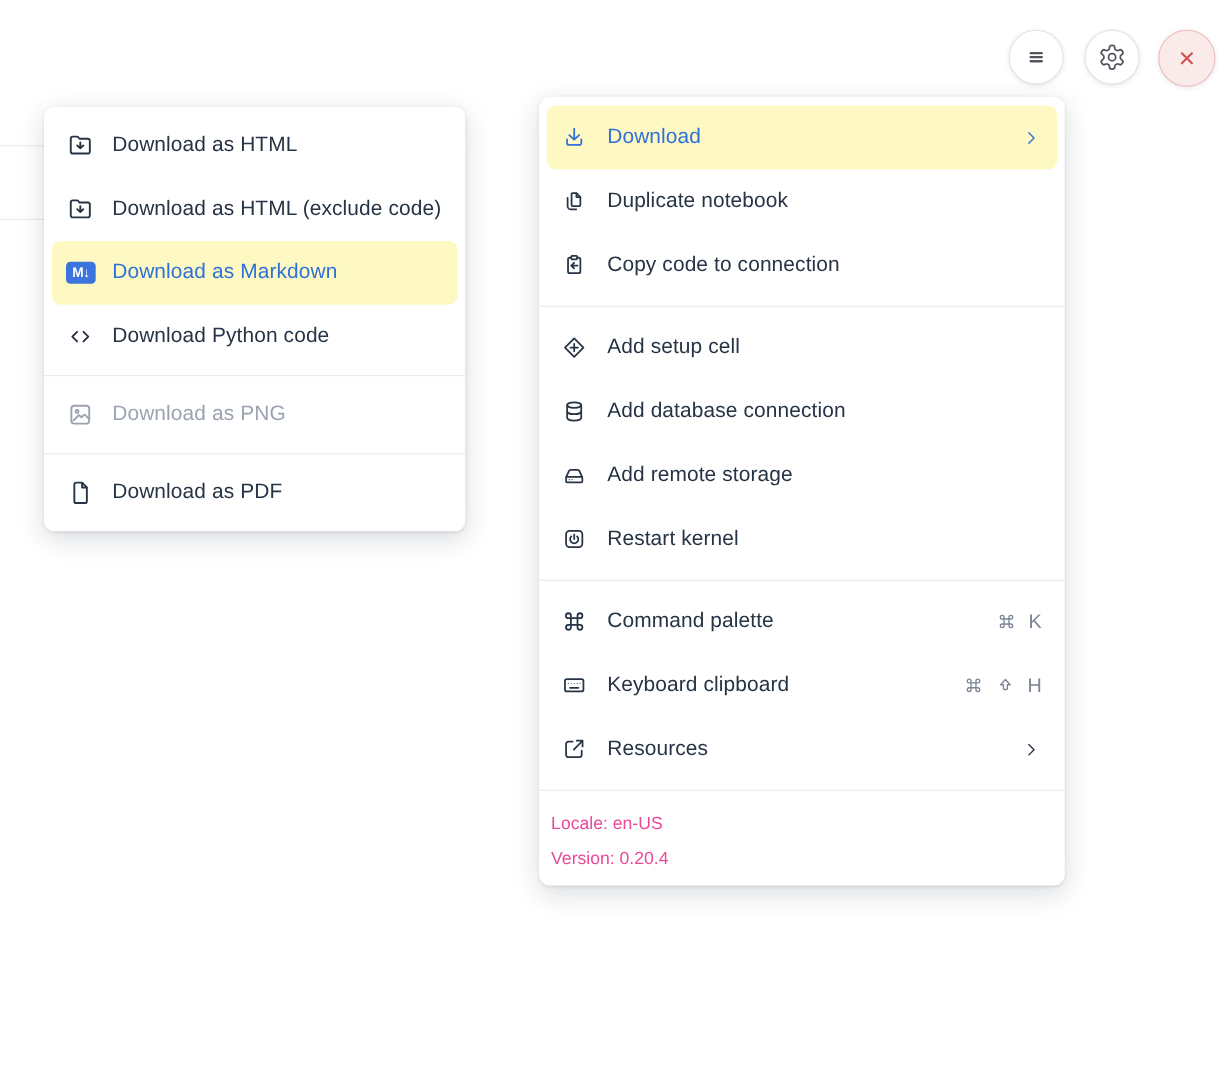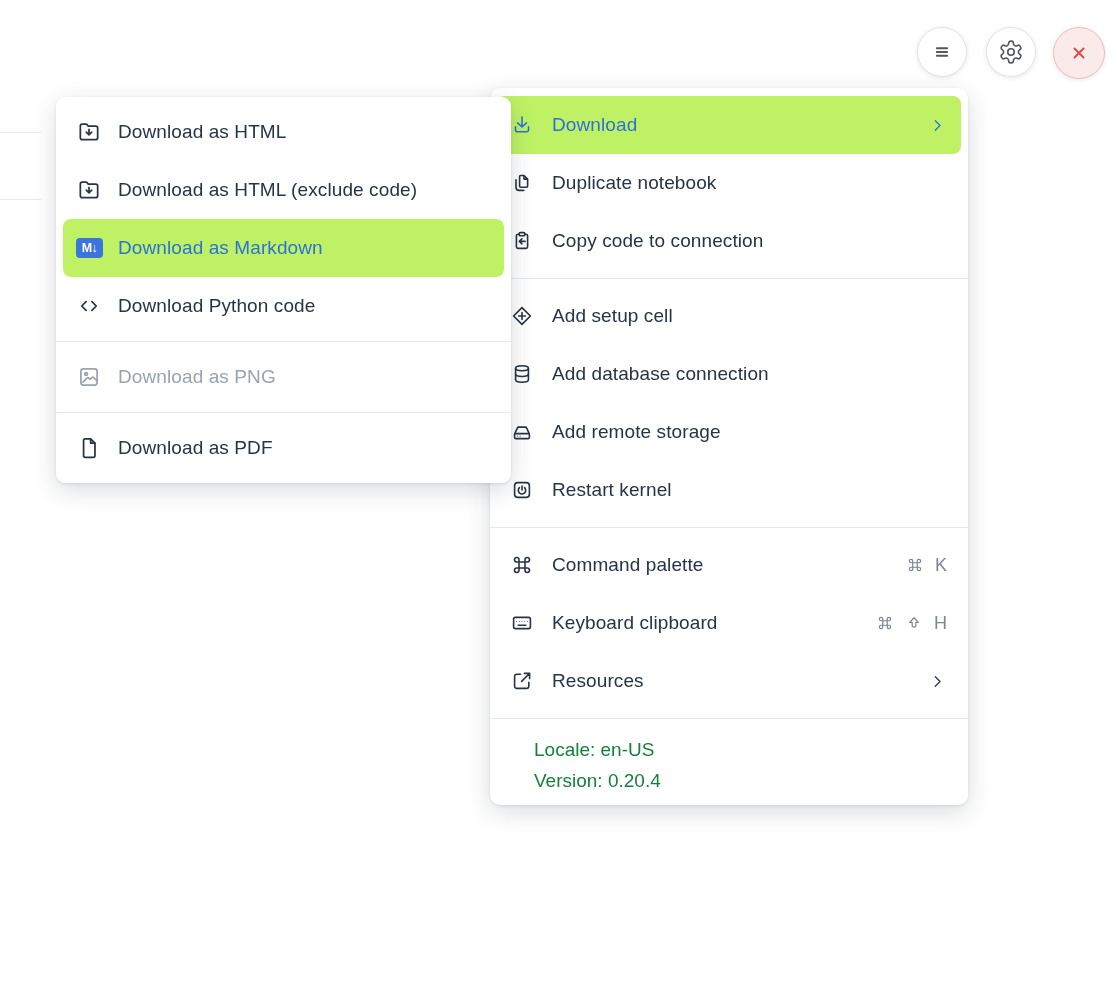--- a/index.html
+++ b/index.html
@@ -12,37 +12,37 @@
   .fab{position:absolute;width:50px;height:50px;border-radius:50%;background:#fff;
        border:1px solid #e1e3e7;box-shadow:0 1px 5px rgba(20,30,50,.10);
        display:flex;align-items:center;justify-content:center;padding:0;cursor:pointer;color:#54565e;}
   .fab.danger{width:52px;height:52px;background:#fbeaea;border:1.5px solid #efbcbc;color:#d2504b;}
   .fab svg{display:block;}
 
   
   .panel{position:absolute;background:#fff;border-radius:10px;
          box-shadow:0 1px 3px rgba(25,35,55,.10),0 7px 24px rgba(25,35,55,.16);}
   .main-menu{left:490px;top:88px;width:478px;padding-top:8px;z-index:5;}
-  .submenu{left:40px;top:97px;width:455px;padding:6px 0;z-index:10;border-radius:9px;margin-left:16px;}
+  .submenu{left:40px;top:97px;width:383px;padding:6px 0;z-index:10;border-radius:9px;}
 
   .divider{height:1px;background:#e5e9ee;margin:8px 0;}
   .submenu .divider{margin:6px 0;}
 
   .menu-item{display:flex;align-items:center;height:58px;margin:0 7px;border-radius:8px;
              padding:0 14px 0 13px;gap:15px;font-size:19px;color:#273445;cursor:pointer;
              white-space:nowrap;}
   .menu-item .icn{flex:0 0 27px;width:27px;display:flex;align-items:center;justify-content:flex-start;}
   .menu-item .lbl{flex:1 1 auto;letter-spacing:.1px;}
-  .menu-item.active{background:#bef264;color:#2e71d9;justify-content:space-between;}
+  .menu-item.active{background:#fef9c3;color:#2e71d9;justify-content:space-between;}
   .menu-item.disabled{color:#9aa3af;cursor:default;align-items:center;}
   .menu-item .chev{display:flex;align-items:center;color:inherit;}
   .menu-item .keys{display:flex;align-items:center;gap:11px;color:#7b8594;font-size:18px;}
   .menu-item .keys svg{display:block;}
 
-  .menu-footer{padding:7px 44px 9px;font-size:19px;line-height:31px;color:#15803d;}
+  .menu-footer{padding:7px 11px 9px;font-size:16px;line-height:31px;color:#ec4899;}
 
   .md-badge{display:inline-flex;align-items:center;justify-content:center;width:27px;height:20px;
             background:#3b74dc;border-radius:4px;color:#fff;font-size:12.5px;font-weight:bold;
             letter-spacing:-.5px;line-height:1;}
 </style>
 </head>
 <body>
 
 <div class="page-rule" style="top:132px"></div>
 <div class="page-rule" style="top:199px"></div>

